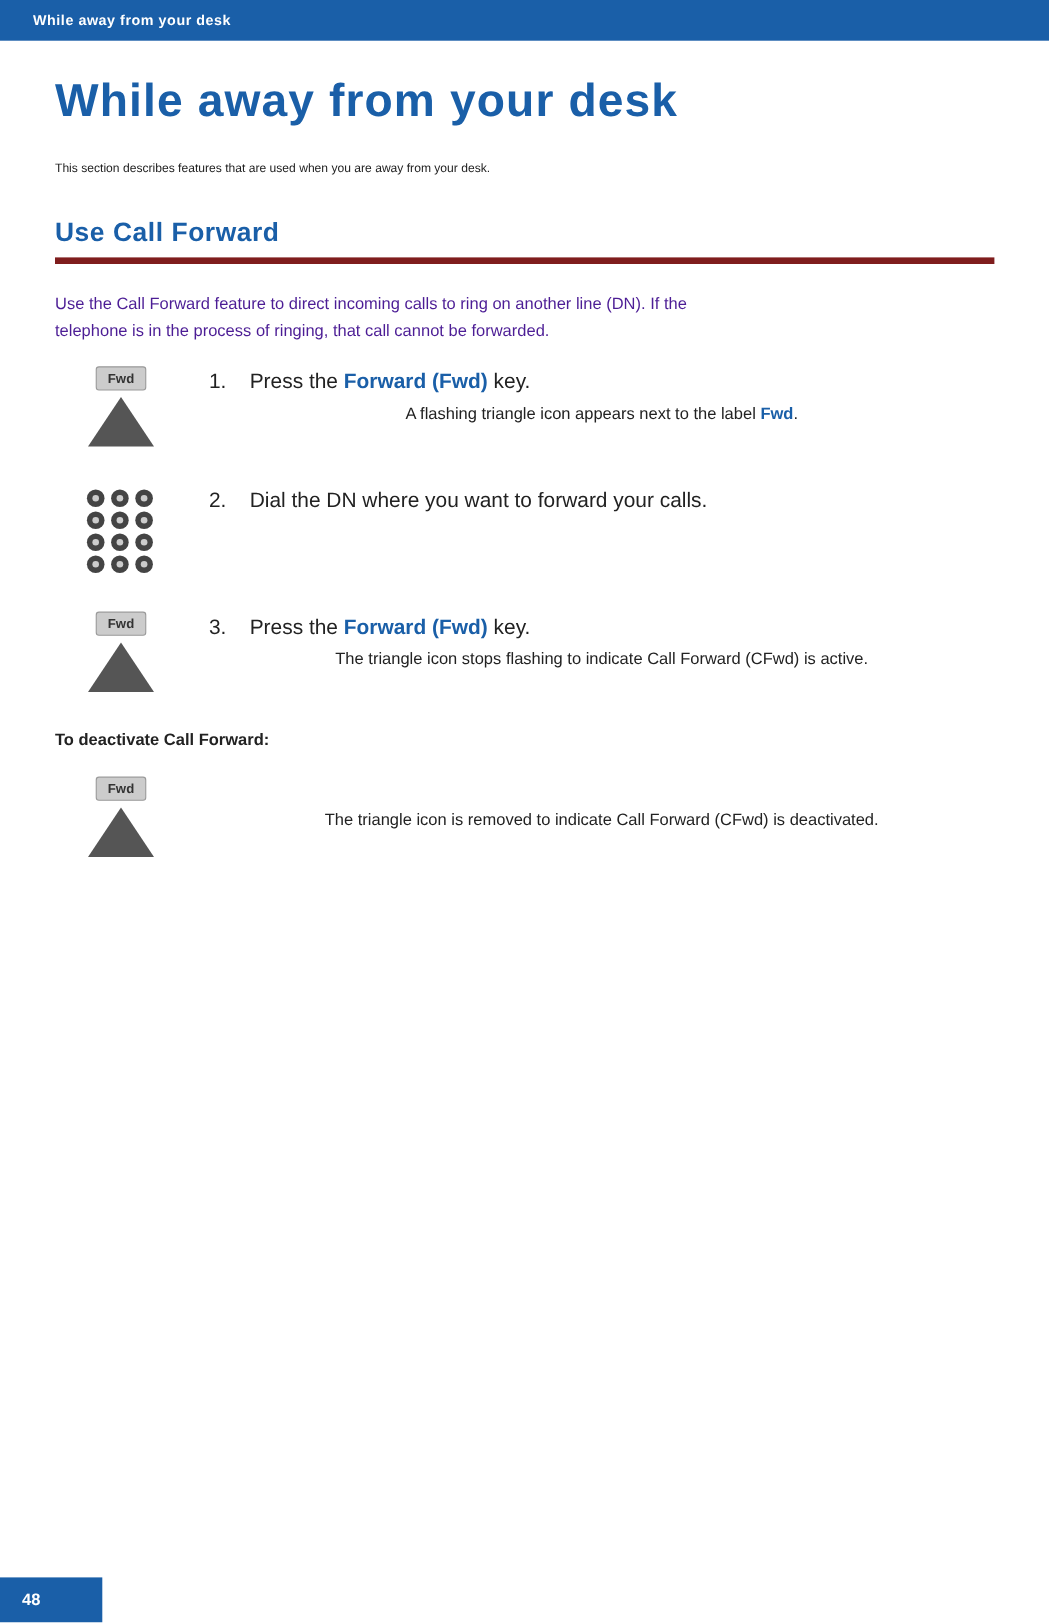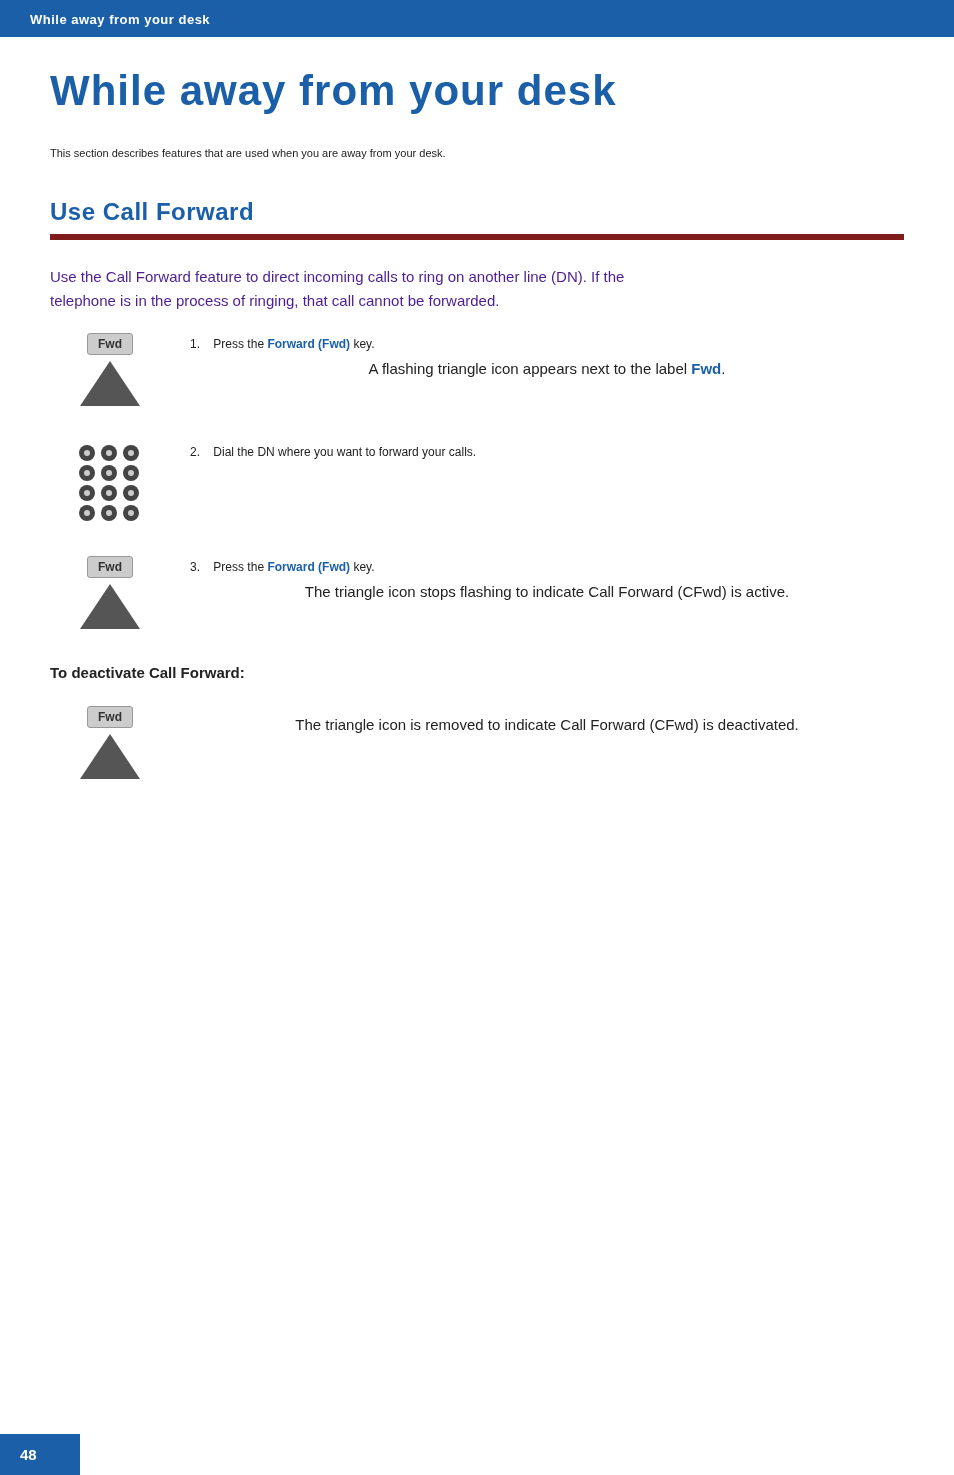--- a/index.html
+++ b/index.html
@@ -149,21 +149,21 @@
       background: #ccc;
     }
 
     
     .step-content {
       flex: 1;
       padding-top: 4px;
     }
 
     .step-number {
-      font-size: 12px;
+      font-size: 19px;
       font-weight: normal;
       color: #222;
       margin-bottom: 6px;
     }
 
     .step-description {
       font-size: 15px;
       line-height: 1.6;
       color: #222;
       text-align: center;
@@ -183,21 +183,21 @@
       display: flex;
       align-items: flex-start;
       margin-top: 20px;
     }
 
     
     .page-footer {
       position: absolute;
       bottom: 0;
       left: 0;
-      width: 80px;
+      width: 93px;
       background: #1a5fa8;
       color: #fff;
       font-size: 15px;
       font-weight: bold;
       padding: 12px 20px;
       text-align: left;
     }
   </style>
 </head>
 <body>
@@ -311,21 +311,21 @@
     <p class="sub-heading">To deactivate Call Forward:</p>
 
     <div class="deactivate-row">
       <div class="icon-area">
         <div class="fwd-button">
           <span>Fwd</span>
         </div>
         <div class="triangle-icon"></div>
       </div>
       <div class="step-content">
-        <div class="step-description" style="margin-top:3px;">The triangle icon is removed to indicate Call Forward (CFwd) is deactivated.</div>
+        <div class="step-description" style="margin-top:24px;">The triangle icon is removed to indicate Call Forward (CFwd) is deactivated.</div>
       </div>
     </div>
   </div>
 
 </div>
 
 <div class="page-footer">
   <span>48</span>
 </div>
 

